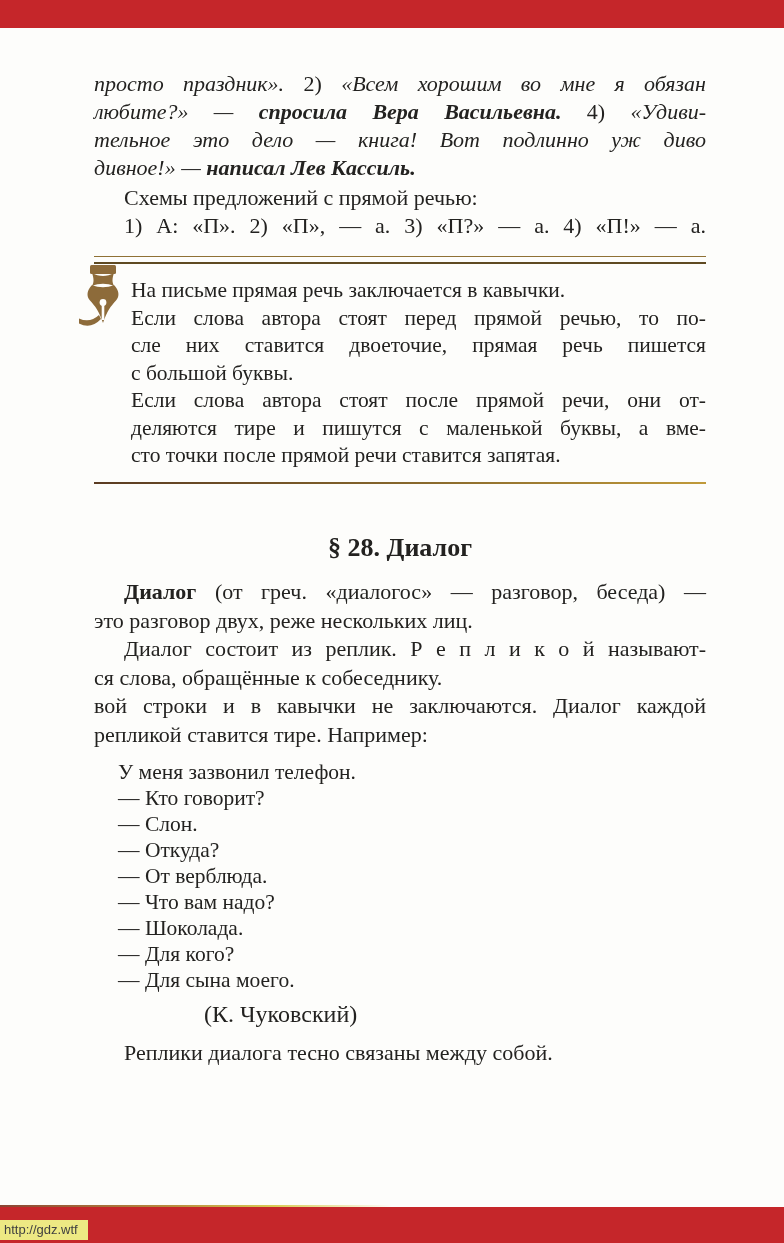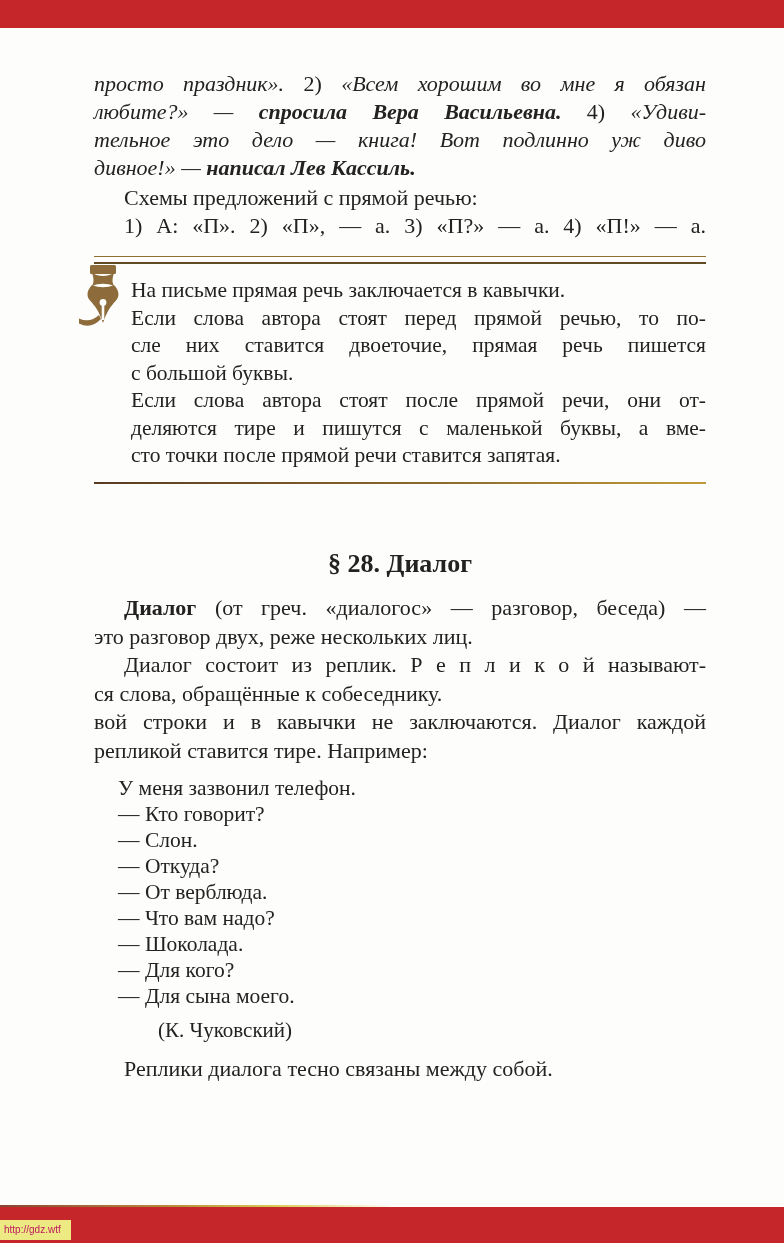--- a/index.html
+++ b/index.html
@@ -10,47 +10,47 @@
     color:#232220;
   }
   
   .edge-bar{position:absolute;left:0;right:0;background:#c5262a;}
   .edge-top{top:0;height:28px;}
   .edge-bottom{bottom:0;height:36px;}
   .scan-line{position:absolute;left:0;bottom:36px;height:2px;width:392px;
     background:linear-gradient(90deg,#8a4534,#b98f3e 45%,#d9cc55 70%,rgba(255,255,255,0));}
   
   .watermark{position:absolute;left:0;bottom:3px;z-index:5;background:#ede983;
-    font-family:"Liberation Sans","DejaVu Sans",sans-serif;font-size:10px;line-height:17px;
-    color:#be185d;padding:1px 10px 2px 4px;text-decoration:none;display:block;}
+    font-family:"Liberation Sans","DejaVu Sans",sans-serif;font-size:13px;line-height:17px;
+    color:#404040;padding:1px 10px 2px 4px;text-decoration:none;display:block;}
   
   .content{position:absolute;top:28px;left:16px;right:0;padding:42px 78px 0 78px;}
   .line{font-size:22px;line-height:28px;white-space:normal;}
   .just{text-align:justify;text-align-last:justify;}
   .ind{text-indent:30px;}
   .s-b{font-weight:bold;}
   .s-i{font-style:italic;}
   .s-bi{font-weight:bold;font-style:italic;}
   .intro .line{line-height:28px;}
   .schemes{margin-top:2px;}
   
   .rule-box{margin-top:16px;position:relative;}
   .rule-top{height:5px;border-top:1.5px solid #8f7135;border-bottom:2.5px solid #5f4a22;}
   .rule-bottom{height:2.5px;margin-top:12px;
     background:linear-gradient(90deg,#5a3b22,#8a6a2c 55%,#c09a3a);}
   .rule-text{margin-left:37px;padding-top:13px;}
   .rule-text .line{font-size:21.5px;line-height:27.5px;}
   .pen-icon{position:absolute;left:-15px;top:9px;width:48px;height:70px;}
   
-  .heading{margin-top:64px;text-align:center;font-weight:bold;font-size:26px;line-height:32px;}
+  .heading{margin-top:48px;text-align:center;font-weight:bold;font-size:26px;line-height:32px;}
   .body-text{margin-top:14px;}
   .body-text .line{line-height:28.5px;}
   .dialog{margin-top:10px;margin-left:24px;}
   .dialog .line{font-size:21.5px;line-height:26px;}
-  .attribution{margin-top:8px;margin-left:64px;font-size:21px;line-height:26px;}
+  .attribution{margin-top:8px;margin-left:110px;font-size:24px;line-height:26px;}
   .closing{margin-top:12px;}
 </style>
 </head>
 <body>
 
 <div class="edge-bar edge-top"></div>
 
 <div class="content">
 
   <div class="intro">

